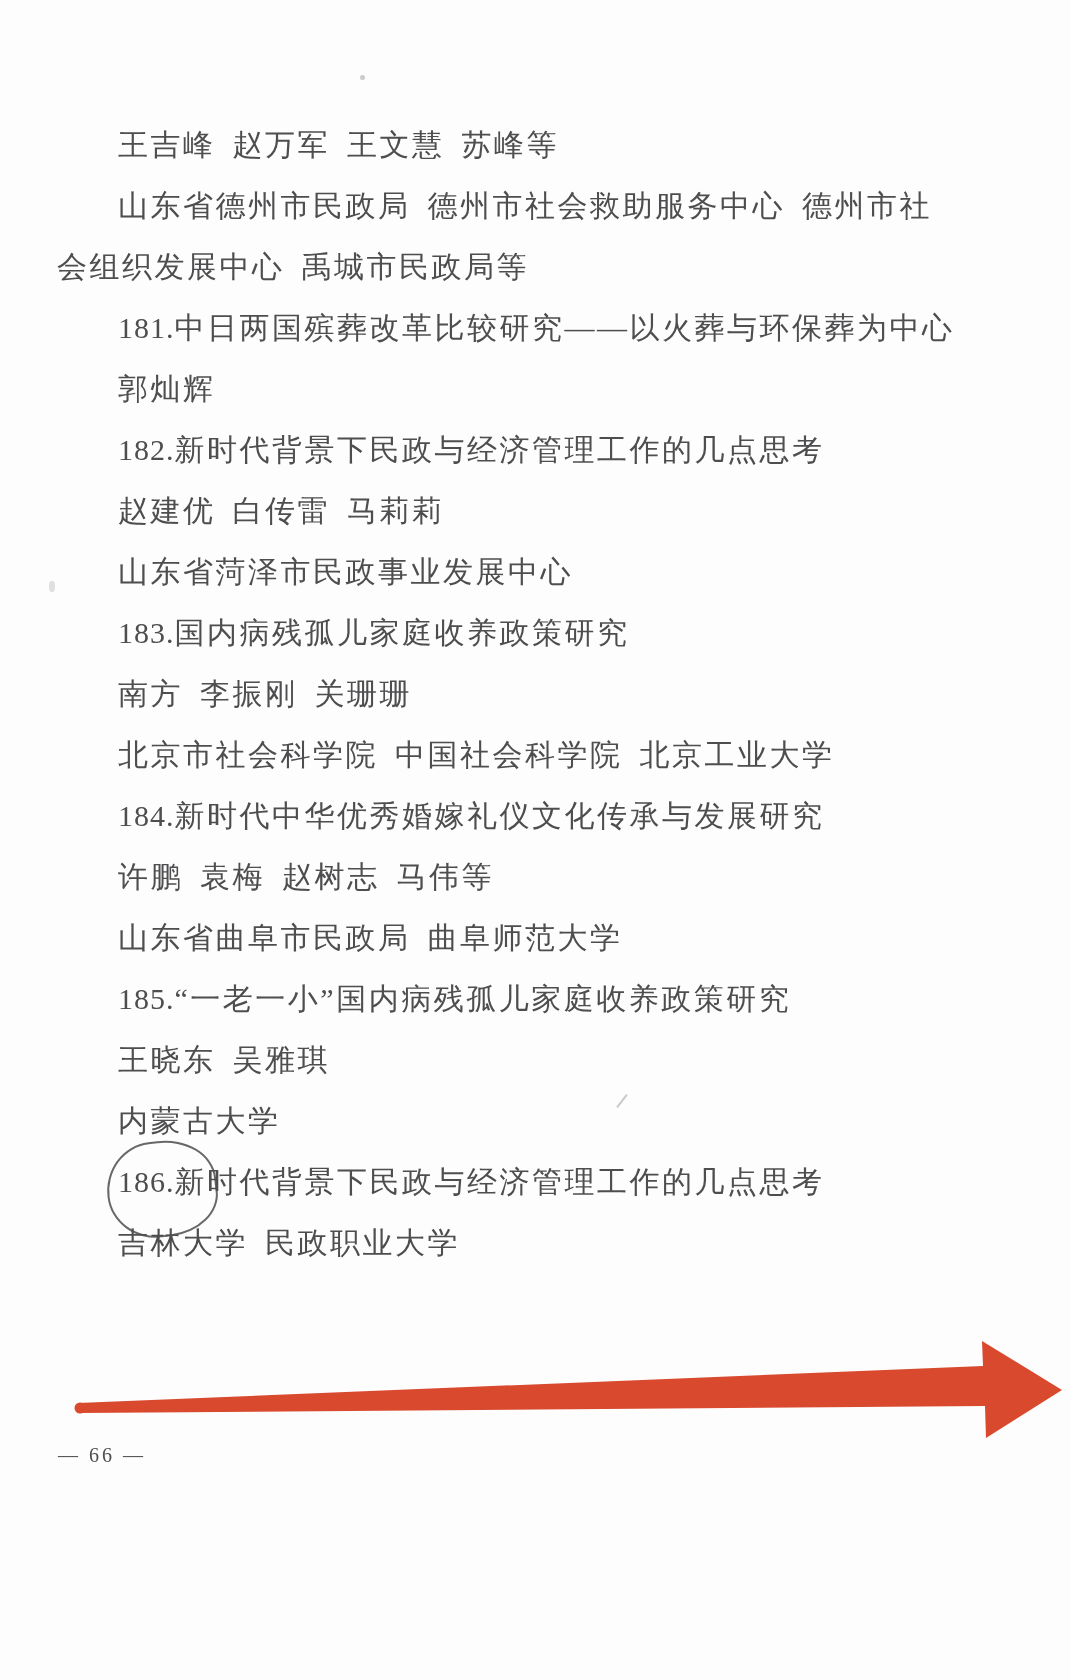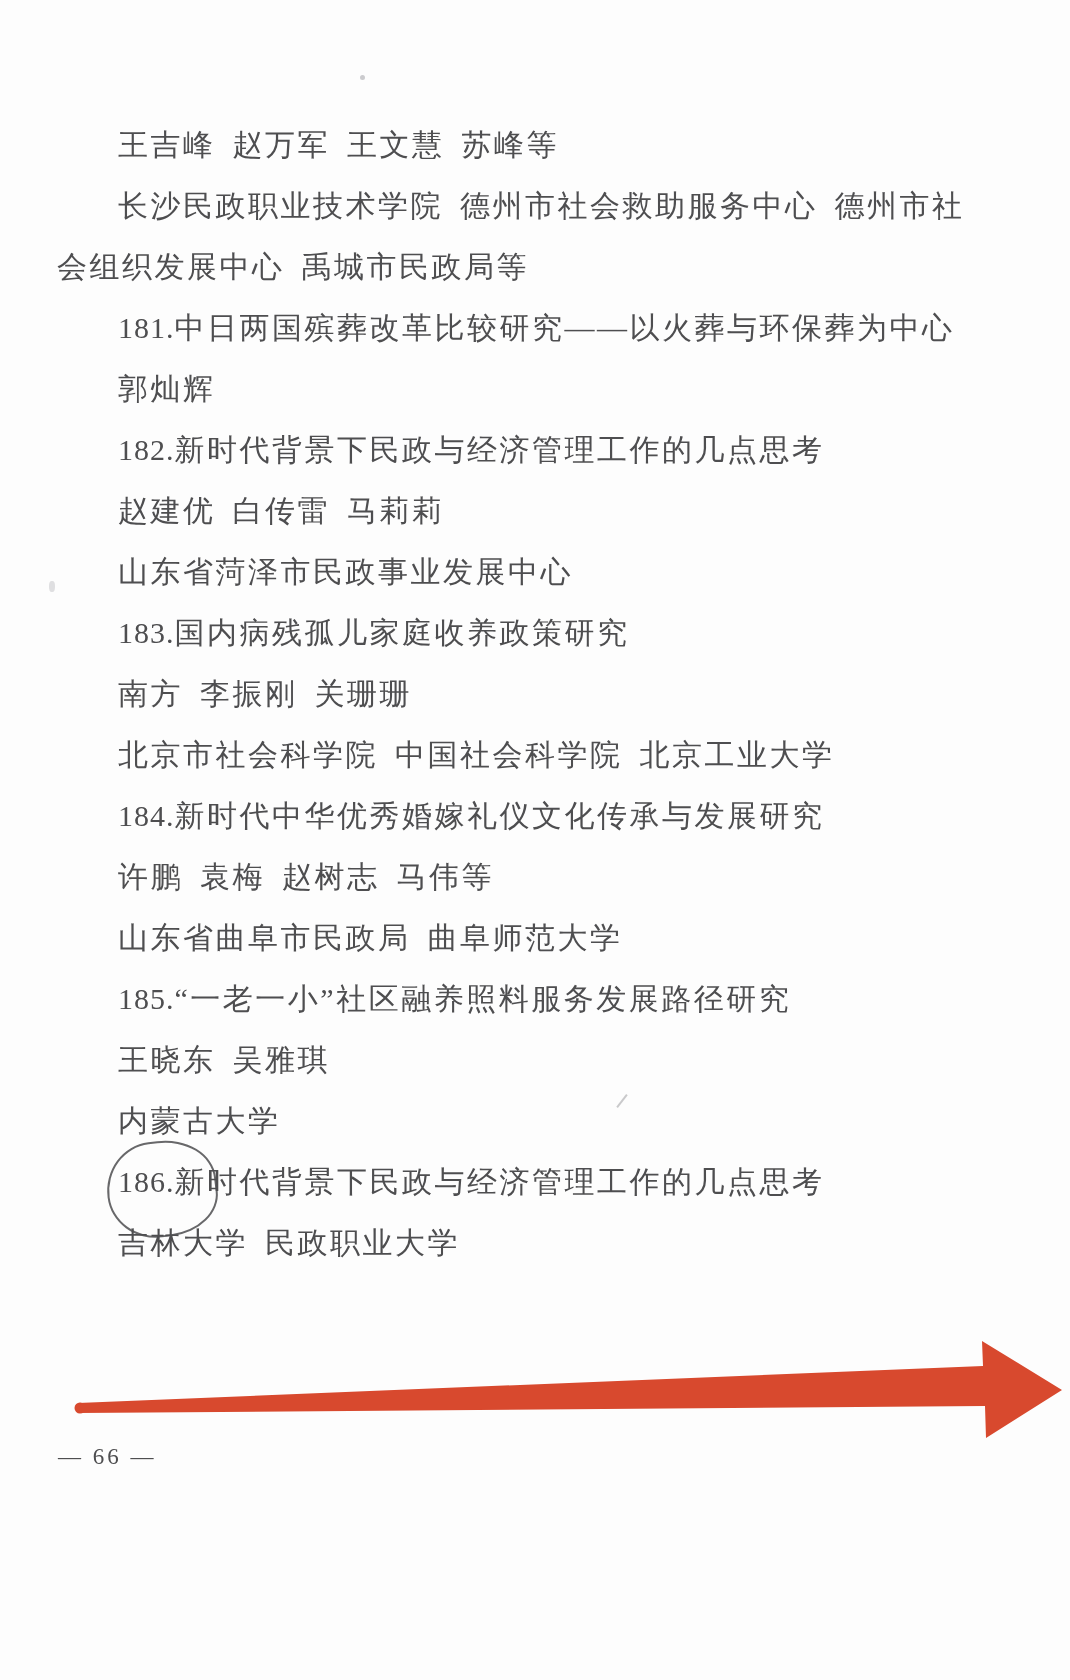--- a/index.html
+++ b/index.html
@@ -50,21 +50,21 @@
     position:absolute;
     left:0; top:0;
     width:1070px;
     height:1680px;
     pointer-events:none;
   }
   .page-number{
     position:absolute;
     left:58px;
     top:1444px;
-    font-size:23px;
+    font-size:20px;
     letter-spacing:3px;
     color:var(--ink);
     white-space:nowrap;
   }
   .artifact-dot{
     position:absolute;
     left:360px; top:75px;
     width:5px; height:5px;
     background:#b9b9bd;
     border-radius:50%;
@@ -87,34 +87,34 @@
     opacity:.5;
   }
 </style>
 </head>
 <body>
 
 <div class="page">
 
   <div class="doc-lines" id="doc-lines">
       <div class="line indent"><span>王吉峰 赵万军 王文慧 苏峰等</span></div>
-      <div class="line indent"><span>长沙民政职业技术学院 德州市社会救助服务中心 德州市社</span></div>
+      <div class="line indent"><span>山东省德州市民政局 德州市社会救助服务中心 德州市社</span></div>
       <div class="line"><span>会组织发展中心 禹城市民政局等</span></div>
       <div class="line indent"><span class="prefix">181.</span><span>中日两国殡葬改革比较研究——以火葬与环保葬为中心</span></div>
       <div class="line indent"><span>郭灿辉</span></div>
       <div class="line indent"><span class="prefix">182.</span><span>新时代背景下民政与经济管理工作的几点思考</span></div>
       <div class="line indent"><span>赵建优 白传雷 马莉莉</span></div>
       <div class="line indent"><span>山东省菏泽市民政事业发展中心</span></div>
       <div class="line indent"><span class="prefix">183.</span><span>国内病残孤儿家庭收养政策研究</span></div>
       <div class="line indent"><span>南方 李振刚 关珊珊</span></div>
       <div class="line indent"><span>北京市社会科学院 中国社会科学院 北京工业大学</span></div>
       <div class="line indent"><span class="prefix">184.</span><span>新时代中华优秀婚嫁礼仪文化传承与发展研究</span></div>
       <div class="line indent"><span>许鹏 袁梅 赵树志 马伟等</span></div>
       <div class="line indent"><span>山东省曲阜市民政局 曲阜师范大学</span></div>
-      <div class="line indent"><span class="prefix">185.</span><span>“一老一小”社区融养照料服务发展路径研究</span></div>
+      <div class="line indent"><span class="prefix">185.</span><span>“一老一小”国内病残孤儿家庭收养政策研究</span></div>
       <div class="line indent"><span>王晓东 吴雅琪</span></div>
       <div class="line indent"><span>内蒙古大学</span></div>
       <div class="line indent"><span class="prefix">186.</span><span>新时代背景下民政与经济管理工作的几点思考</span><div class="circle-annotation"></div></div>
       <div class="line indent"><span>吉林大学 民政职业大学</span></div>
     </div>
 
   <svg class="arrow-svg" viewBox="0 0 1070 1680" xmlns="http://www.w3.org/2000/svg" aria-hidden="true">
     <circle id="arrow-tail-cap" cx="80" cy="1408" r="5.5" fill="#d8492e"></circle>
     <polygon id="arrow-shape" points="78,1403 983,1366 982,1341 1062,1390 986,1438 985,1406 78,1413" fill="#d8492e" stroke="none"></polygon>
   </svg>

